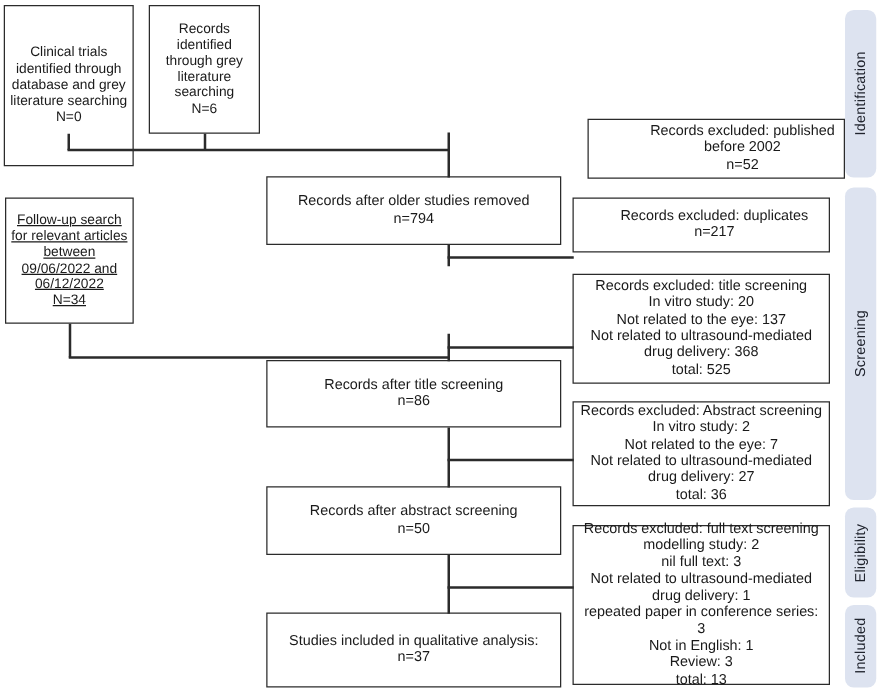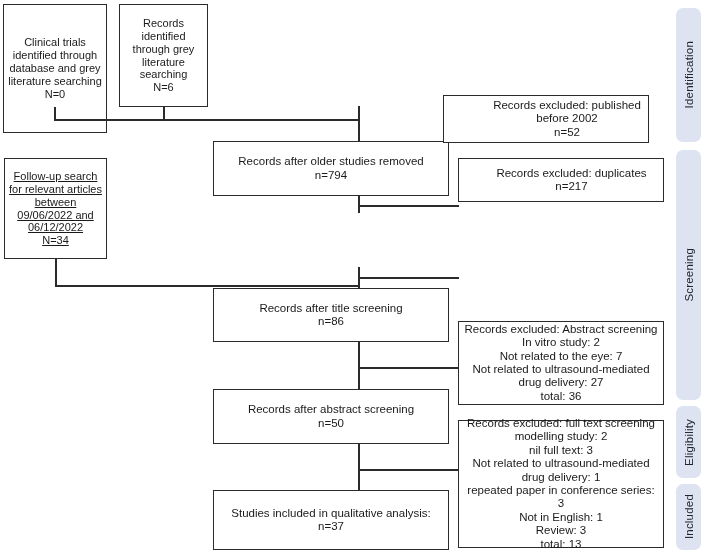--- a/index.html
+++ b/index.html
@@ -77,26 +77,31 @@
 
   <div class="box box-md" style="left:213px; top:288px; width:236px; height:54px;">Records after title screening
 n=86</div>
 
   <div class="box box-md" style="left:213px; top:389px; width:236px; height:55px;">Records after abstract screening
 n=50</div>
 
   <div class="box box-md" style="left:213px; top:490px; width:236px; height:60px;">Studies included in qualitative analysis:
 n=37</div>
 
-  <div class="box box-md" style="left:443px; top:95px; width:206px; height:48px;padding-left:46px;">Records excluded: published before 2002
+  <div class="box box-md" style="left:470px; top:95px; width:206px; height:48px;padding-left:46px;">Records excluded: published before 2002
 n=52</div>
 
   <div class="box box-md" style="left:458px; top:158px; width:206px; height:44px;padding-left:25px;">Records excluded: duplicates
 n=217</div>
 
+  <div class="box box-md" style="left:458px; top:219px; width:206px; height:88px;">Records excluded: title screening
+In vitro study: 20
+Not related to the eye: 137
+Not related to ultrasound-mediated drug delivery: 368
+total: 525</div>
 
   <div class="box box-md" style="left:458px; top:321px; width:206px; height:84px;">Records excluded: Abstract screening
 In vitro study: 2
 Not related to the eye: 7
 Not related to ultrasound-mediated drug delivery: 27
 total: 36</div>
 
   <div class="box box-md" style="left:458px; top:420px; width:206px; height:128px;">Records excluded: full text screening
 modelling study: 2
 nil full text: 3

